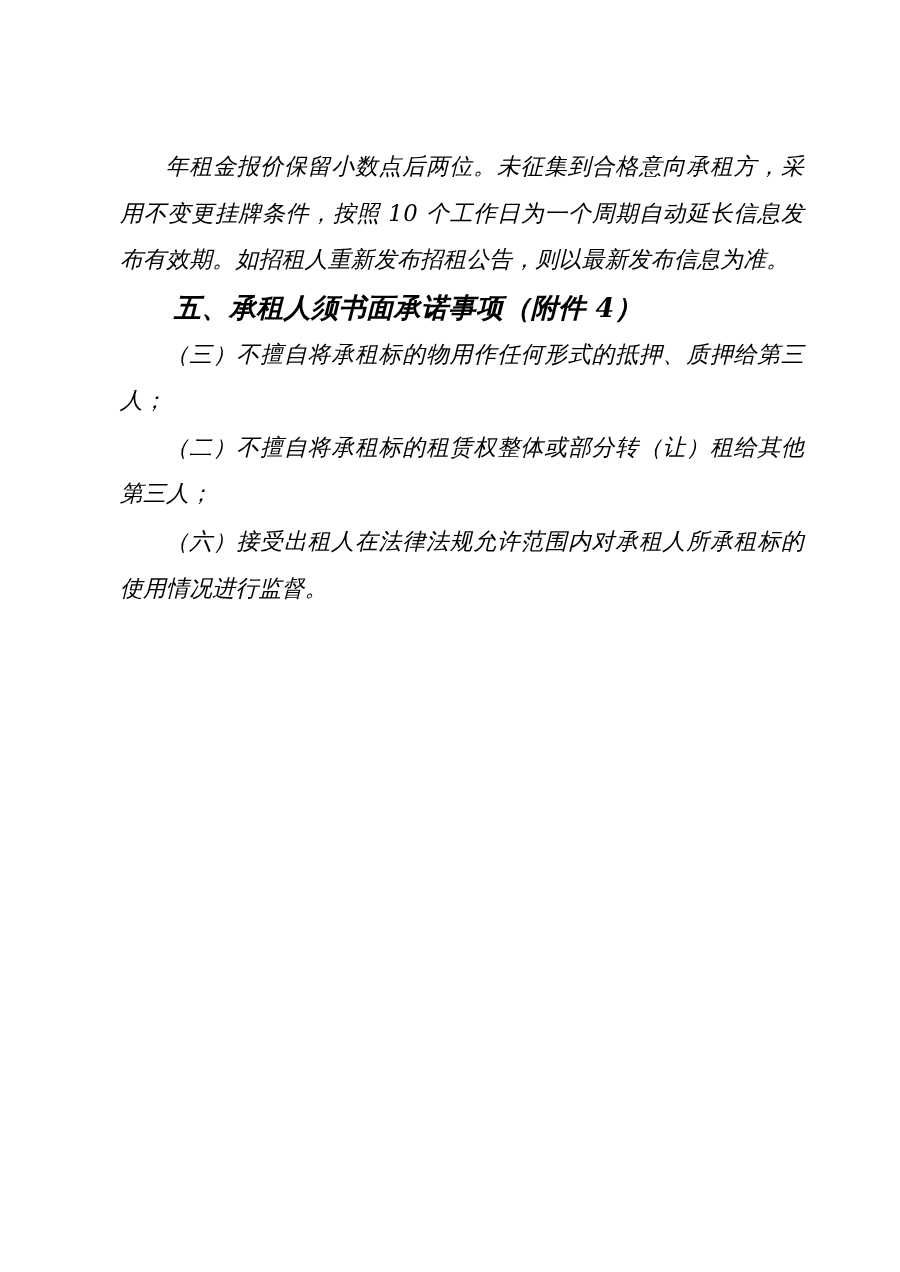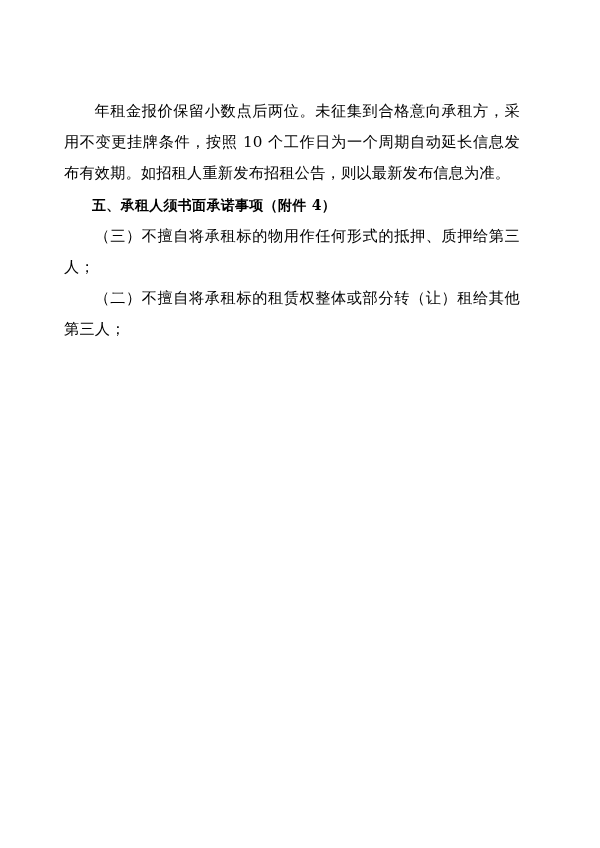--- a/index.html
+++ b/index.html
@@ -16,36 +16,37 @@
   }
   .page {
     position: relative;
     width: 600px;
     height: 848px;
     background: #ffffff;
     box-sizing: border-box;
   }
   .doc-body {
     position: absolute;
-    left: 64px;
+    left: 80px;
     top: 96px;
     width: 456px;
+    font-style: italic;
   }
   p.para {
     margin: 0 0 0.5px 0;
     font-size: 15.2px;
     line-height: 31px;
     text-align: justify;
     text-justify: inter-ideograph;
     text-indent: 2em;
     letter-spacing: 0.2px;
   }
   p.heading {
     margin: 0;
-    font-size: 14px;
+    font-size: 18px;
     line-height: 31px;
     text-indent: 2em;
     font-weight: bold;
     letter-spacing: 0.3px;
   }
 </style>
 </head>
 <body>
 
 <div class="page">
@@ -55,16 +56,17 @@
 
     <p class="heading">五、承租人须书面承诺事项（附件 4）</p>
 
 
     <p class="para">（三）不擅自将承租标的物用作任何形式的抵押、质押给第三人；</p>
 
     <p class="para">（二）不擅自将承租标的租赁权整体或部分转（让）租给其他第三人；</p>
 
 
 
+    <p class="para">（六）接受出租人在法律法规允许范围内对承租人所承租标的使用情况进行监督。</p>
 
 
   </div>
 </div>
 
 </body></html>

